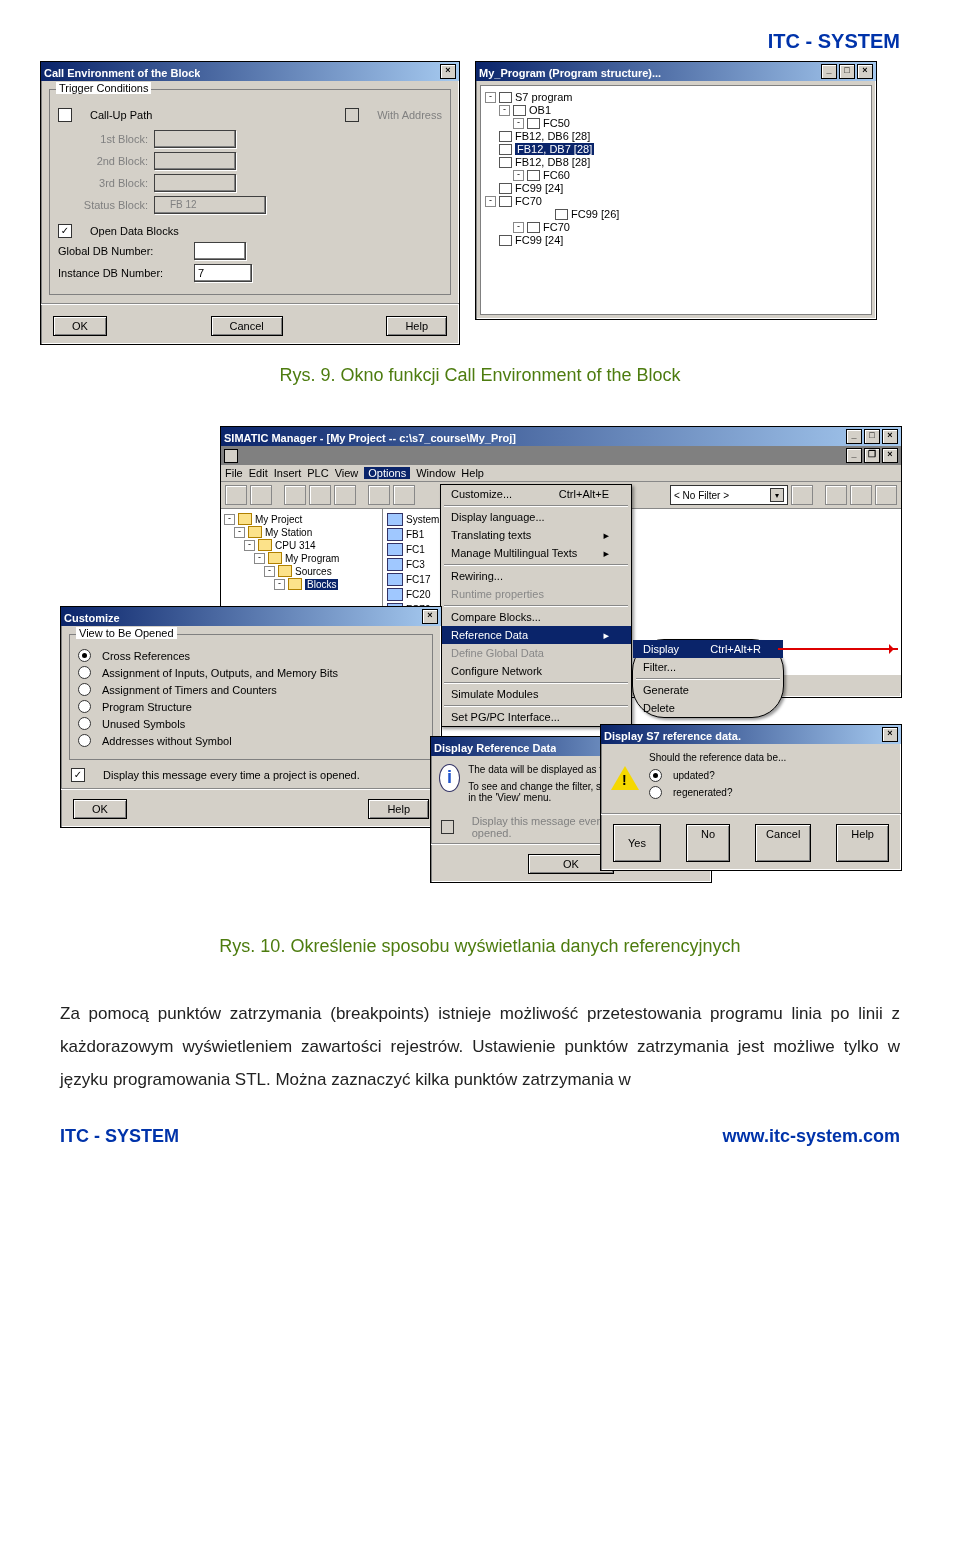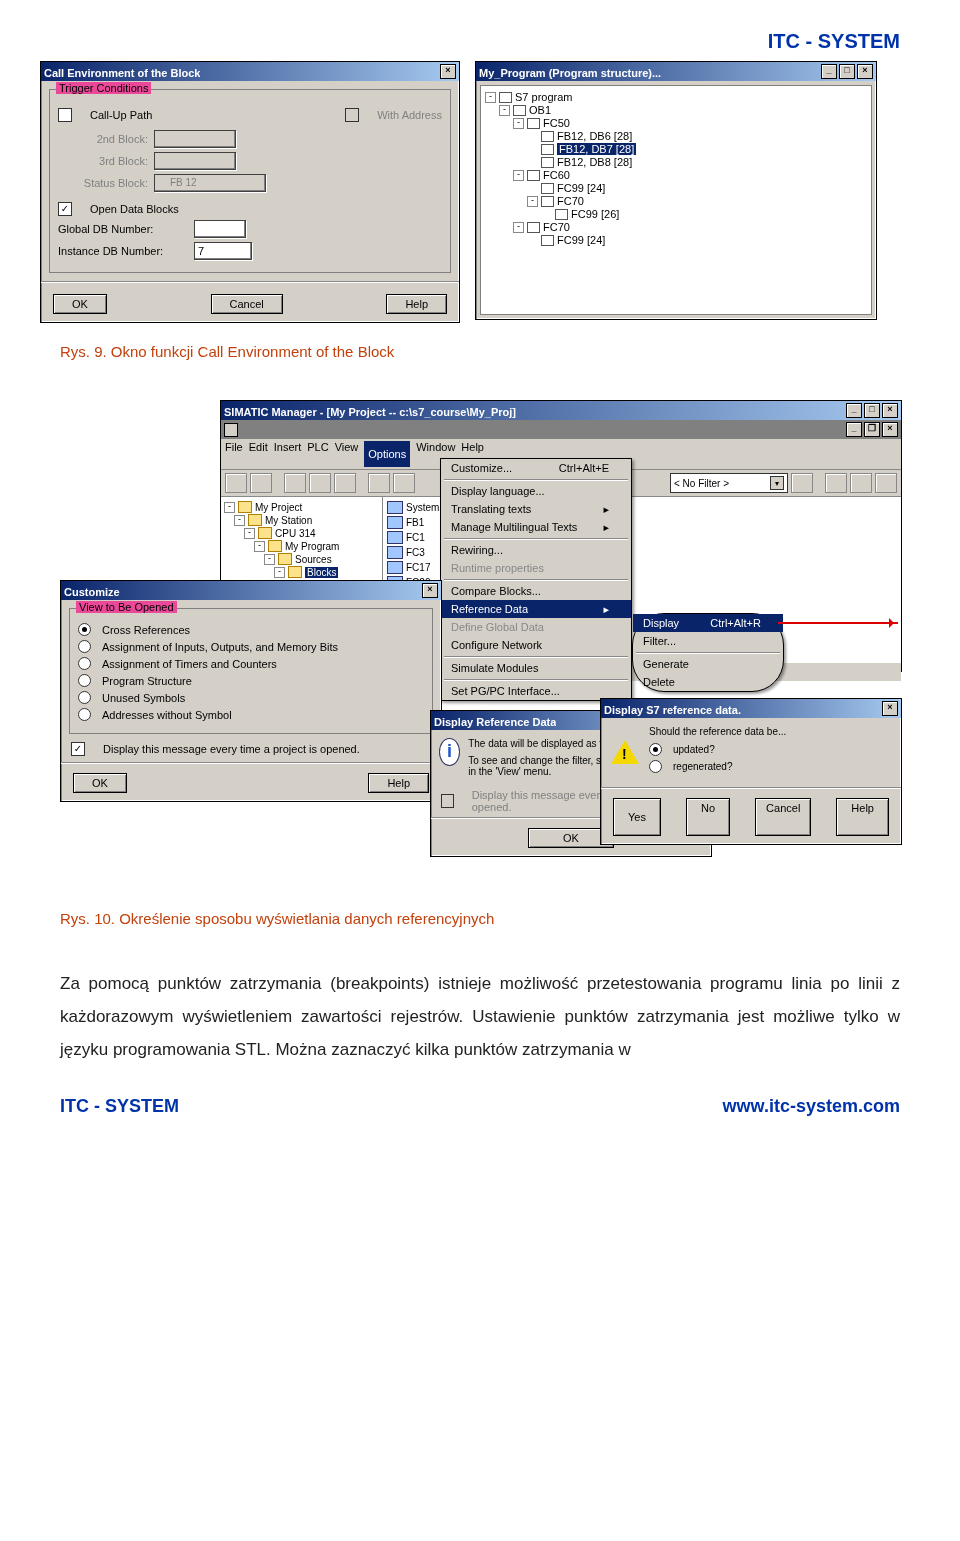--- a/index.html
+++ b/index.html
@@ -22,24 +22,24 @@
   }
   .footer-row {
     display: flex;
     justify-content: space-between;
     color: #0033aa;
     font-weight: bold;
     font-size: 18px;
     margin-top: 30px;
   }
   .caption {
-    text-align: left;
-    font-size: 15px;
+    text-align: center;
+    font-size: 18px;
     margin: 20px 0 40px 0;
-    color: #c2410c;
+    color: #4d7c0f;
   }
   .body-text {
     font-size: 17px;
     line-height: 1.95;
     text-align: justify;
     color: #222;
     margin-top: 24px;
   }
   .section-title {
     font-weight: bold;
@@ -81,21 +81,21 @@
   }
   .group {
     border: 1px solid #808080;
     margin: 8px;
     padding: 10px 8px 8px 8px;
     position: relative;
   }
   .group-title {
     position: absolute;
     top: -8px; left: 6px;
-    background: #ec4899;
+    background: #ffffff;
     padding: 0 3px;
     font-size: 11px;
   }
   .chk {
     display: flex; align-items: center; gap: 18px;
     margin: 4px 0;
   }
   .chk-box {
     width: 12px; height: 12px; background: #fff; border: 1px solid #333;
     display: inline-flex; align-items: center; justify-content: center;
@@ -127,21 +127,21 @@
   
   .tree {
     background:#fff; border:1px solid #808080; margin:4px; padding:4px;
     font-size:11px; height: 220px; overflow:hidden;
   }
   .tree-row { display:flex; align-items:center; gap:3px; margin:1px 0; white-space: nowrap;}
   .tree-exp { width:9px; height:9px; border:1px solid #888; font-size:9px;
     line-height:7px; text-align:center; display:inline-block;}
   .tree-ic { width:11px; height:9px; border:1px solid #555; display:inline-block; background:#fff;}
   .tree-row.sel span.lbl { background:#0a246a; color:#fff; padding:0 2px; }
-  .ind1{margin-left:14px;} .ind2{margin-left:28px;} .ind3{margin-left:42px;} .ind4{margin-left:56px;}
+  .ind1{margin-left:14px;} .ind2{margin-left:28px;} .ind3{} .ind4{margin-left:56px;}
 
   
   .fig10-wrap { position: relative; width: 840px; height: 490px; margin: 12px auto; }
   .manager {
     position:absolute; left:160px; top:0; width:680px; height:270px;
   }
   .toolbar {
     background:#d4d0c8; padding:2px 4px; display:flex; gap:6px; border-bottom:1px solid #888;
     font-size:11px;
   }
@@ -225,20 +225,24 @@
           <div class="chk">
             <span class="chk-box"></span>
               <span>Call-Up Path</span>
           </div>
           <div class="chk disabled-text">
             <span class="chk-box" style="background:#d4d0c8;"></span>
               <span>With Address</span>
           </div>
         </div>
         <div class="row disabled-text">
+            <span style="width:90px;text-align:right;">1st Block:</span>
+            <div class="txtfield dis" style="width:80px;"></div>
+          </div>
+        <div class="row disabled-text">
             <span style="width:90px;text-align:right;">2nd Block:</span>
             <div class="txtfield dis" style="width:80px;"></div>
           </div>
         <div class="row disabled-text">
             <span style="width:90px;text-align:right;">3rd Block:</span>
             <div class="txtfield dis" style="width:80px;"></div>
           </div>
         <div class="row disabled-text">
             <span style="width:90px;text-align:right;">Status Block:</span>
             <div class="txtfield dis" style="width:80px;padding:0 15px;line-height:16px;font-size:10px;">FB 12</div>
@@ -359,21 +363,21 @@
           <div class="tb-btn">❐</div>
           <div class="tb-btn">×</div>
         </div>
       </div>
       <div class="toolbar" id="mgr-menu">
           <span>File</span>
           <span>Edit</span>
           <span>Insert</span>
           <span>PLC</span>
           <span>View</span>
-          <span style="background: rgb(10, 36, 106); color: rgb(255, 255, 255); padding: 7px 4px;">Options</span>
+          <span style="background: rgb(10, 36, 106); color: rgb(255, 255, 255); padding: 0px 4px;">Options</span>
           <span>Window</span>
           <span>Help</span>
         </div>
       <div class="iconbar">
         <div class="iconbar-left">
           <div class="tbtn"></div>
           <div class="tbtn"></div>
           <div style="width:6px;"></div>
           <div class="tbtn"></div>
           <div class="tbtn"></div>

